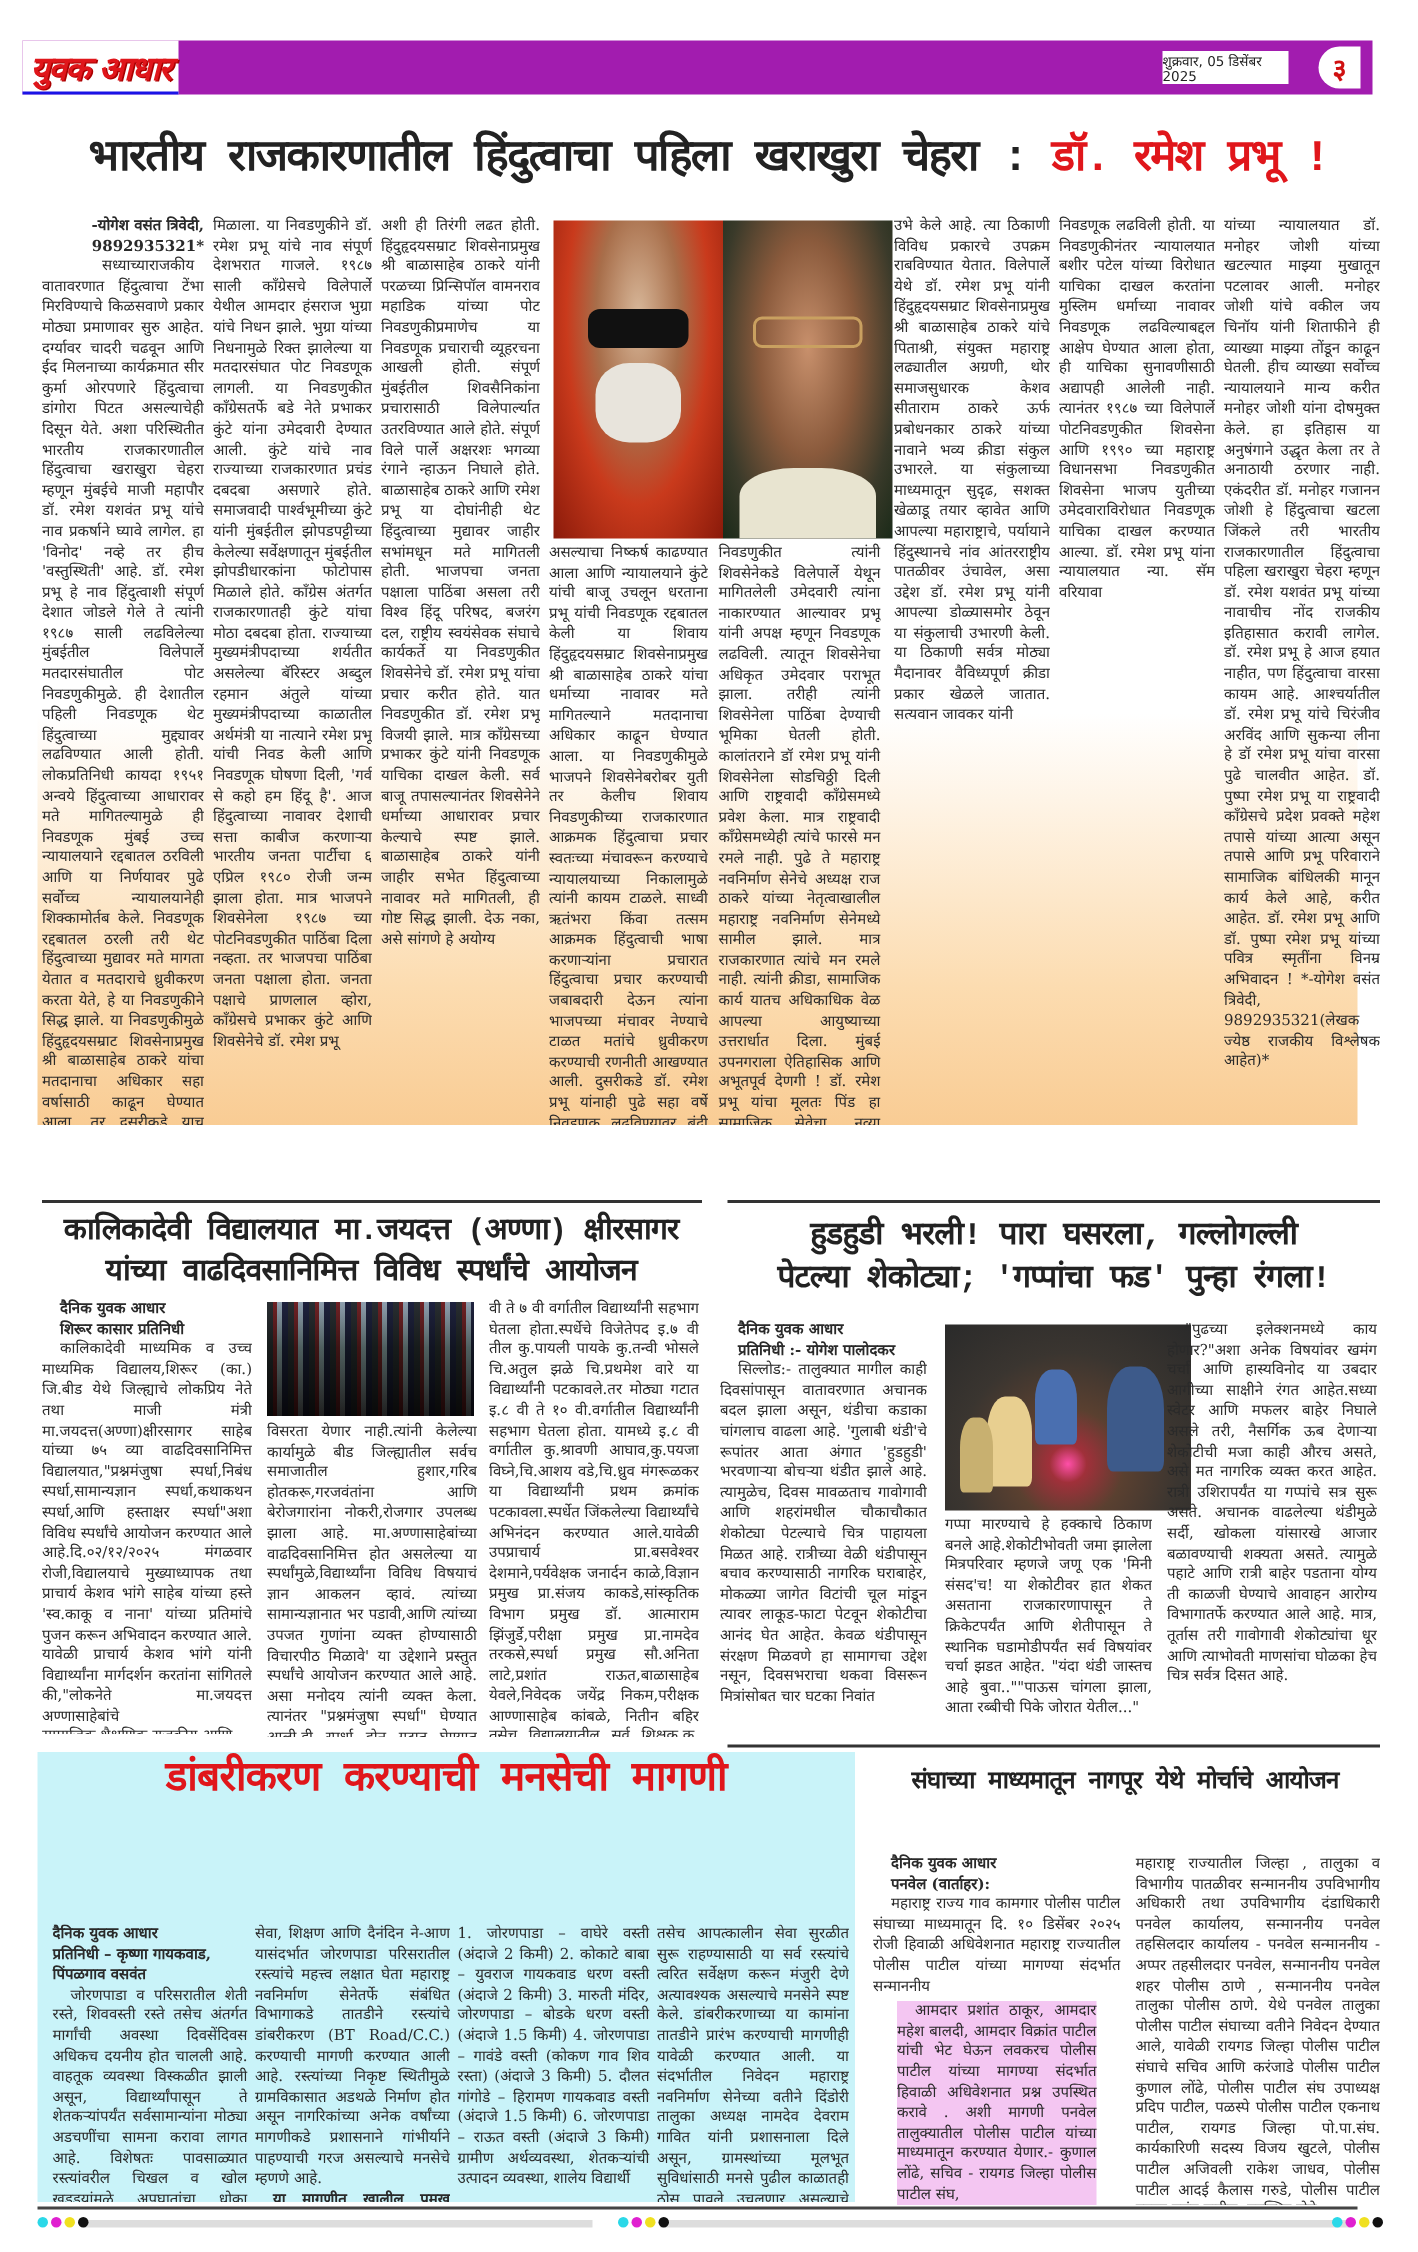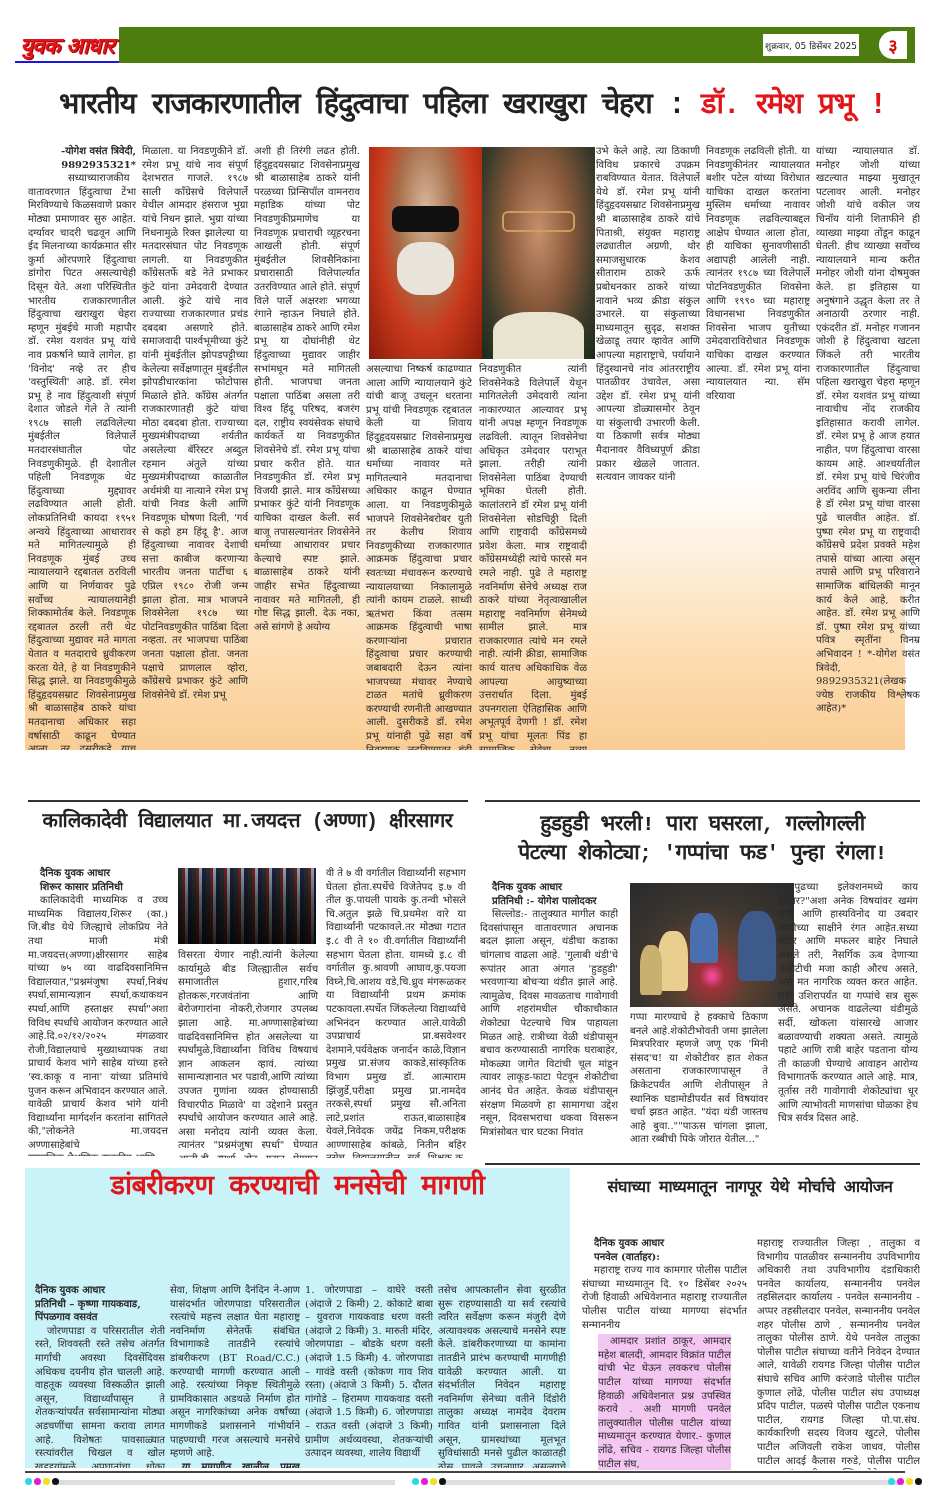--- a/index.html
+++ b/index.html
@@ -1,20 +1,20 @@
 <!DOCTYPE html>
 <html><head>
 <meta charset="utf-8">
 <style>
   * { box-sizing: border-box; margin: 0; padding: 0; }
   body { width: 945px; height: 1501px; background: #ffffff; font-family: "DejaVu Serif", serif; color: #222; position: relative; overflow: hidden; }
-  .masthead { position: absolute; left: 15px; top: 27px; width: 900px; height: 36px; background: #4d7c0f; display: flex; align-items: flex-start; }
+  .masthead { position: absolute; left: 15px; top: 27px; width: 900px; height: 36px; background: #a21caf; display: flex; align-items: flex-start; }
   .logo { width: 104px; height: 36px; background: #fff; display: flex; align-items: center; justify-content: center; border-bottom: 2px solid #1a13e6; }
   .logo span { font-family: "DejaVu Sans", sans-serif; font-weight: bold; font-size: 22px; color: #e0161b; font-style: italic; letter-spacing: -1px; text-shadow: 1px 1px 0 #a00; }
-  .datebox { position: absolute; right: 56px; top: 7px; width: 96px; height: 22px; background: #fff; font-family: "DejaVu Sans", sans-serif; font-size: 9px; color: #222; display: flex; align-items: center; justify-content: center; }
+  .datebox { position: absolute; right: 56px; top: 7px; width: 84px; height: 22px; background: #fff; font-family: "DejaVu Sans", sans-serif; font-size: 9px; color: #222; display: flex; align-items: center; justify-content: center; }
   .pagenum { position: absolute; right: 8px; top: 4px; width: 28px; height: 28px; background: #fff; border-radius: 50% 0 0 50%; color: #d01010; font-family: "DejaVu Sans", sans-serif; font-weight: bold; font-size: 18px; display: flex; align-items: center; justify-content: center; }
   .main-headline { position: absolute; left: 20px; top: 82px; width: 905px; text-align: center; font-family: Liberation Mono, monospace; font-weight: bold; font-size: 29px; letter-spacing: -1px; color: #222; }
   .main-headline .red { color: #e0161b; }
   .top-article { position: absolute; left: 25px; top: 140px; width: 880px; height: 610px; background: linear-gradient(to bottom, #ffffff 0%, #ffffff 55%, #fcdcb0 85%, #f9cc94 100%); }
   .col { position: absolute; font-size: 10px; line-height: 13.6px; text-align: justify; color: #2a2a2a; overflow: hidden; }
   .photo-pair { position: absolute; left: 369px; top: 147px; width: 226px; height: 212px; display: flex; }
   .photo { flex: 1; position: relative; overflow: hidden; }
   .photo.left { background: radial-gradient(ellipse at 50% 30%, #d8b89a 0%, #a86e4a 35%, #c93a1c 60%, #8a1a0a 100%); }
   .photo.right { background: radial-gradient(ellipse at 50% 40%, #c8906c 0%, #8a5a3c 40%, #3a3a2a 75%, #1a2a18 100%); }
   .photo .shade { position: absolute; left: 20%; top: 28%; width: 60%; height: 12%; background: #111; border-radius: 8px; }
@@ -74,20 +74,21 @@
 <div class="col" style="left:479px; top:362px; width:108px; height:388px;">निवडणुकीत त्यांनी शिवसेनेकडे विलेपार्ले येथून मागितलेली उमेदवारी त्यांना नाकारण्यात आल्यावर प्रभू यांनी अपक्ष म्हणून निवडणूक लढविली. त्यातून शिवसेनेचा अधिकृत उमेदवार पराभूत झाला. तरीही त्यांनी शिवसेनेला पाठिंबा देण्याची भूमिका घेतली होती. कालांतराने डॉ रमेश प्रभू यांनी शिवसेनेला सोडचिठ्ठी दिली आणि राष्ट्रवादी काँग्रेसमध्ये प्रवेश केला. मात्र राष्ट्रवादी काँग्रेसमध्येही त्यांचे फारसे मन रमले नाही. पुढे ते महाराष्ट्र नवनिर्माण सेनेचे अध्यक्ष राज ठाकरे यांच्या नेतृत्वाखालील महाराष्ट्र नवनिर्माण सेनेमध्ये सामील झाले. मात्र राजकारणात त्यांचे मन रमले नाही. त्यांनी क्रीडा, सामाजिक कार्य यातच अधिकाधिक वेळ आपल्या आयुष्याच्या उत्तरार्धात दिला. मुंबई उपनगराला ऐतिहासिक आणि अभूतपूर्व देणगी ! डॉ. रमेश प्रभू यांचा मूलतः पिंड हा सामाजिक सेवेचा. नव्या पिढीला ऐतिहासिक प्रेरणा मिळावी यासाठी डॉ. रमेश प्रभू यांनी जुहू येथे छत्रपती शिवाजी महाराज यांचे भव्य दिव्य स्मारक</div>
 <div class="col" style="left:596px; top:144px; width:104px; height:606px;">उभे केले आहे. त्या ठिकाणी विविध प्रकारचे उपक्रम राबविण्यात येतात. विलेपार्ले येथे डॉ. रमेश प्रभू यांनी हिंदुहृदयसम्राट शिवसेनाप्रमुख श्री बाळासाहेब ठाकरे यांचे पिताश्री, संयुक्त महाराष्ट्र लढ्यातील अग्रणी, थोर समाजसुधारक केशव सीताराम ठाकरे ऊर्फ प्रबोधनकार ठाकरे यांच्या नावाने भव्य क्रीडा संकुल उभारले. या संकुलाच्या माध्यमातून सुदृढ, सशक्त खेळाडू तयार व्हावेत आणि आपल्या महाराष्ट्राचे, पर्यायाने हिंदुस्थानचे नांव आंतरराष्ट्रीय पातळीवर उंचावेल, असा उद्देश डॉ. रमेश प्रभू यांनी आपल्या डोळ्यासमोर ठेवून या संकुलाची उभारणी केली. या ठिकाणी सर्वत्र मोठ्या मैदानावर वैविध्यपूर्ण क्रीडा प्रकार खेळले जातात. सत्यवान जावकर यांनी</div>
 <div class="col" style="left:706px; top:144px; width:104px; height:606px;">निवडणूक लढविली होती. या निवडणुकीनंतर न्यायालयात बशीर पटेल यांच्या विरोधात याचिका दाखल करतांना मुस्लिम धर्माच्या नावावर निवडणूक लढविल्याबद्दल आक्षेप घेण्यात आला होता, ही याचिका सुनावणीसाठी अद्यापही आलेली नाही. त्यानंतर १९८७ च्या विलेपार्ले पोटनिवडणुकीत शिवसेना आणि १९९० च्या महाराष्ट्र विधानसभा निवडणुकीत शिवसेना भाजप युतीच्या उमेदवाराविरोधात निवडणूक याचिका दाखल करण्यात आल्या. डॉ. रमेश प्रभू यांना न्यायालयात न्या. सॅम वरियावा</div>
 <div class="col" style="left:816px; top:144px; width:104px; height:606px;">यांच्या न्यायालयात डॉ. मनोहर जोशी यांच्या खटल्यात माझ्या मुखातून पटलावर आली. मनोहर जोशी यांचे वकील जय चिनॉय यांनी शिताफीने ही व्याख्या माझ्या तोंडून काढून घेतली. हीच व्याख्या सर्वोच्च न्यायालयाने मान्य करीत मनोहर जोशी यांना दोषमुक्त केले. हा इतिहास या अनुषंगाने उद्धृत केला तर ते अनाठायी ठरणार नाही. एकंदरीत डॉ. मनोहर गजानन जोशी हे हिंदुत्वाचा खटला जिंकले तरी भारतीय राजकारणातील हिंदुत्वाचा पहिला खराखुरा चेहरा म्हणून डॉ. रमेश यशवंत प्रभू यांच्या नावाचीच नोंद राजकीय इतिहासात करावी लागेल. डॉ. रमेश प्रभू हे आज हयात नाहीत, पण हिंदुत्वाचा वारसा कायम आहे. आश्चर्यातील डॉ. रमेश प्रभू यांचे चिरंजीव अरविंद आणि सुकन्या लीना हे डॉ रमेश प्रभू यांचा वारसा पुढे चालवीत आहेत. डॉ. पुष्पा रमेश प्रभू या राष्ट्रवादी काँग्रेसचे प्रदेश प्रवक्ते महेश तपासे यांच्या आत्या असून तपासे आणि प्रभू परिवाराने सामाजिक बांधिलकी मानून कार्य केले आहे, करीत आहेत. डॉ. रमेश प्रभू आणि डॉ. पुष्पा रमेश प्रभू यांच्या पवित्र स्मृतींना विनम्र अभिवादन ! *-योगेश वसंत त्रिवेदी, 9892935321(लेखक ज्येष्ठ राजकीय विश्लेषक आहेत)*</div>
 
 <div class="rule" style="left:28px; top:800px; width:440px;"></div>
 <div class="rule" style="left:485px; top:800px; width:435px;"></div>
 
 <div class="sub-headline" style="left:25px; top:808px; width:445px; font-size:20px; line-height:27px;">
   <div>कालिकादेवी विद्यालयात मा.जयदत्त (अण्णा) क्षीरसागर</div>
+  <div>यांच्या वाढदिवसानिमित्त विविध स्पर्धांचे आयोजन</div>
 </div>
 <div class="col" style="left:28px; top:866px; width:140px; height:290px;">
   <div class="byline" style="padding-left:12px">दैनिक युवक आधार</div>
   <div class="byline" style="padding-left:12px">शिरूर कासार प्रतिनिधी</div>
   <div style="text-indent:12px">कालिकादेवी माध्यमिक व उच्च माध्यमिक विद्यालय,शिरूर (का.) जि.बीड येथे जिल्ह्याचे लोकप्रिय नेते तथा माजी मंत्री मा.जयदत्त(अण्णा)क्षीरसागर साहेब यांच्या ७५ व्या वाढदिवसानिमित्त विद्यालयात,"प्रश्नमंजुषा स्पर्धा,निबंध स्पर्धा,सामान्यज्ञान स्पर्धा,कथाकथन स्पर्धा,आणि हस्ताक्षर स्पर्धा"अशा विविध स्पर्धांचे आयोजन करण्यात आले आहे.दि.०२/१२/२०२५ मंगळवार रोजी,विद्यालयाचे मुख्याध्यापक तथा प्राचार्य केशव भांगे साहेब यांच्या हस्ते 'स्व.काकू व नाना' यांच्या प्रतिमांचे पुजन करून अभिवादन करण्यात आले. यावेळी प्राचार्य केशव भांगे यांनी विद्यार्थ्यांना मार्गदर्शन करतांना सांगितले की,"लोकनेते मा.जयदत्त अण्णासाहेबांचे सामाजिक,शैक्षणिक,राजकीय,आणि सहकार क्षेत्रातील योगदान आपल्याला</div>
 </div>
 <div class="img-box crowd" style="left:178px; top:868px; width:138px; height:76px;"></div>
 <div class="col" style="left:178px; top:948px; width:140px; height:210px;">विसरता येणार नाही.त्यांनी केलेल्या कार्यामुळे बीड जिल्ह्यातील सर्वच समाजातील हुशार,गरिब होतकरू,गरजवंतांना आणि बेरोजगारांना नोकरी,रोजगार उपलब्ध झाला आहे. मा.अण्णासाहेबांच्या वाढदिवसानिमित्त होत असलेल्या या स्पर्धांमुळे,विद्यार्थ्यांना विविध विषयाचं ज्ञान आकलन व्हावं. त्यांच्या सामान्यज्ञानात भर पडावी,आणि त्यांच्या उपजत गुणांना व्यक्त होण्यासाठी विचारपीठ मिळावे' या उद्देशाने प्रस्तुत स्पर्धांचे आयोजन करण्यात आले आहे. असा मनोदय त्यांनी व्यक्त केला. त्यानंतर "प्रश्नमंजुषा स्पर्धा" घेण्यात आली.ही स्पर्धा दोन गटात घेण्यात आली.लहान गटात, इ.५</div>
 <div class="col" style="left:326px; top:866px; width:140px; height:292px;">वी ते ७ वी वर्गातील विद्यार्थ्यांनी सहभाग घेतला होता.स्पर्धेचे विजेतेपद इ.७ वी तील कु.पायली पायके कु.तन्वी भोसले चि.अतुल झळे चि.प्रथमेश वारे या विद्यार्थ्यांनी पटकावले.तर मोठ्या गटात इ.८ वी ते १० वी.वर्गातील विद्यार्थ्यांनी सहभाग घेतला होता. यामध्ये इ.८ वी वर्गातील कु.श्रावणी आघाव,कु.पयजा विघ्ने,चि.आशय वडे,चि.ध्रुव मंगरूळकर या विद्यार्थ्यांनी प्रथम क्रमांक पटकावला.स्पर्धेत जिंकलेल्या विद्यार्थ्यांचे अभिनंदन करण्यात आले.यावेळी उपप्राचार्य प्रा.बसवेश्वर देशमाने,पर्यवेक्षक जनार्दन काळे,विज्ञान प्रमुख प्रा.संजय काकडे,सांस्कृतिक विभाग प्रमुख डॉ. आत्माराम झिंजुर्डे,परीक्षा प्रमुख प्रा.नामदेव तरकसे,स्पर्धा प्रमुख सौ.अनिता लाटे,प्रशांत राऊत,बाळासाहेब येवले,निवेदक जयेंद्र निकम,परीक्षक आण्णासाहेब कांबळे, नितीन बहिर तसेच विद्यालयातील सर्व शिक्षक,क. प्राध्यापक,शिक्षकेत्तर कर्मचारी,व विद्यार्थी मोठ्या संख्येने उपस्थिती होते.</div>
 

